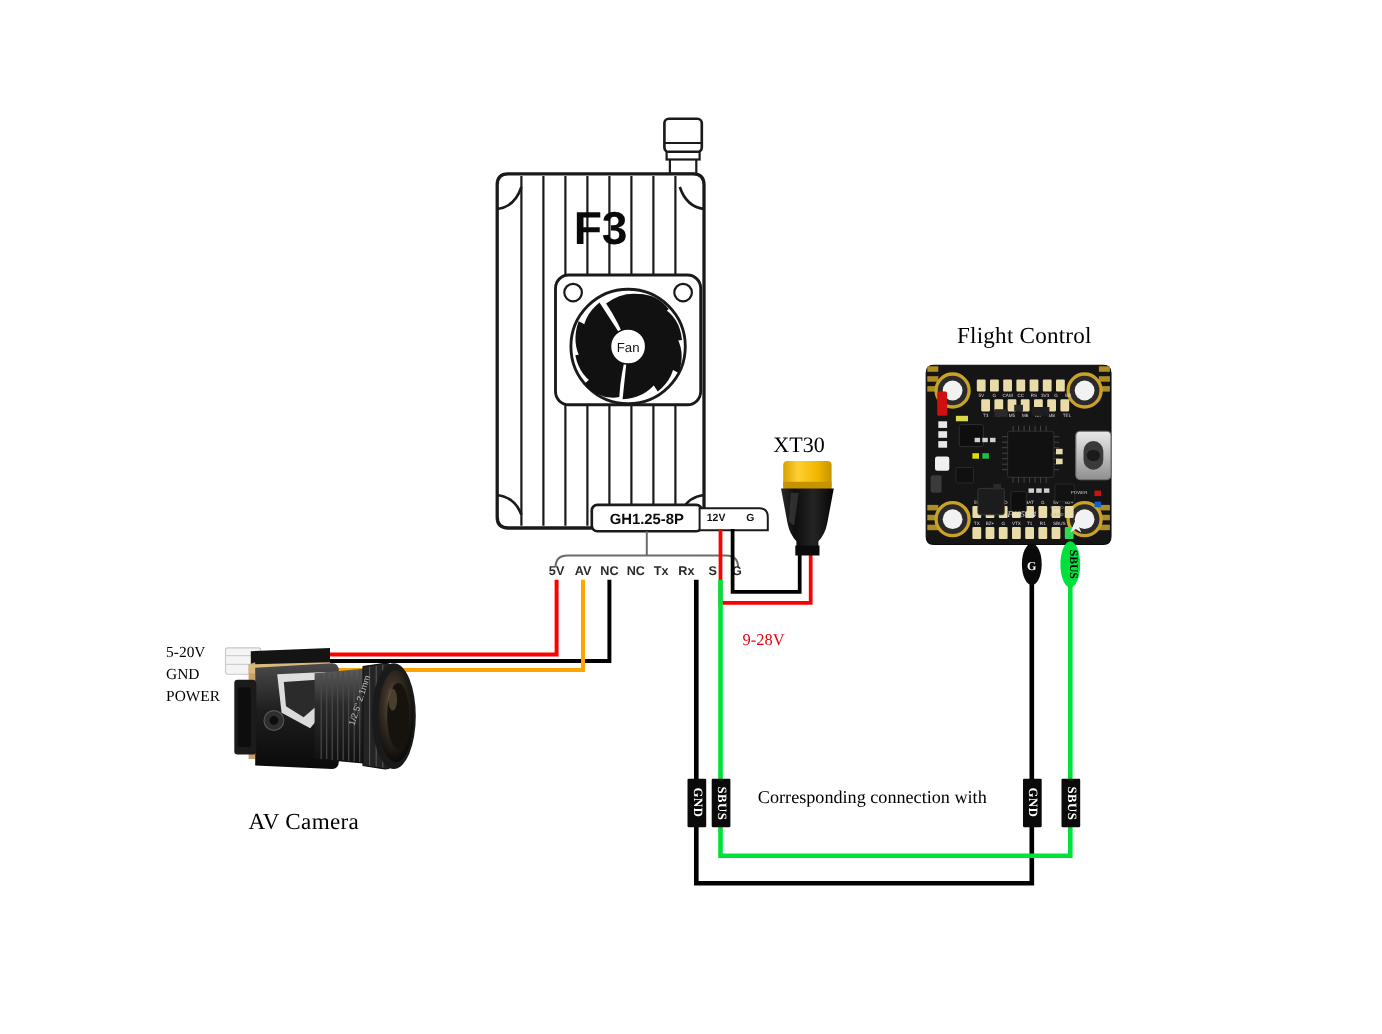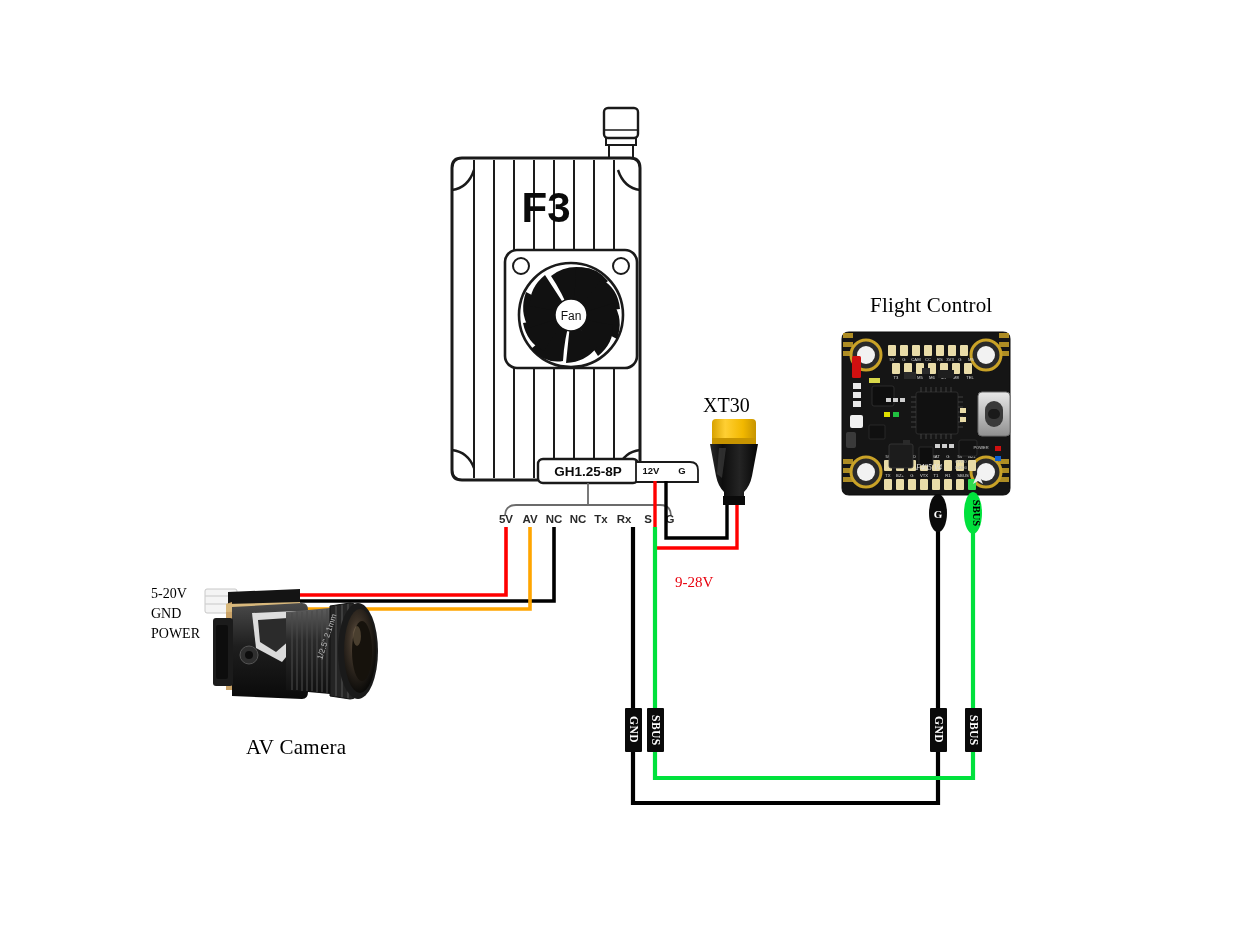--- a/index.html
+++ b/index.html
@@ -33,21 +33,20 @@
     letter-spacing: .2px;
   }
   #title-xt30 {
     left: 703px; top: 394px;
     font-size: 20px;
   }
   #title-av-camera {
     left: 226px; top: 735px;
     font-size: 21px;
     letter-spacing: .3px;
-    margin-left: 20px;
   }
   #label-9-28v {
     left: 675px; top: 533px;
     font-size: 15px;
     color: #e8000d;
     margin-top: 41px;
   }
   #cam-pinout {
     left: 151px; top: 584px;
     font-size: 14px;
@@ -487,20 +486,21 @@
 
   <div class="lbl" id="label-9-28v">9-28V</div>
 
   <div class="lbl" id="cam-pinout">
     <div>5-20V</div>
     <div>GND</div>
     <div>POWER</div>
   </div>
 
   <div class="lbl" id="note-sbus">
+    <div>Corresponding connection with</div>
   </div>
 
   <div class="wire-tag" style="left:625px; top:708px; width:17px; height:44px;">GND</div>
 
   <div class="wire-tag" style="left:647px; top:708px; width:17px; height:44px;">SBUS</div>
 
   <div class="wire-tag" style="left:930px; top:708px; width:17px; height:44px;">GND</div>
 
   <div class="wire-tag" style="left:965px; top:708px; width:17px; height:44px;">SBUS</div>
 

